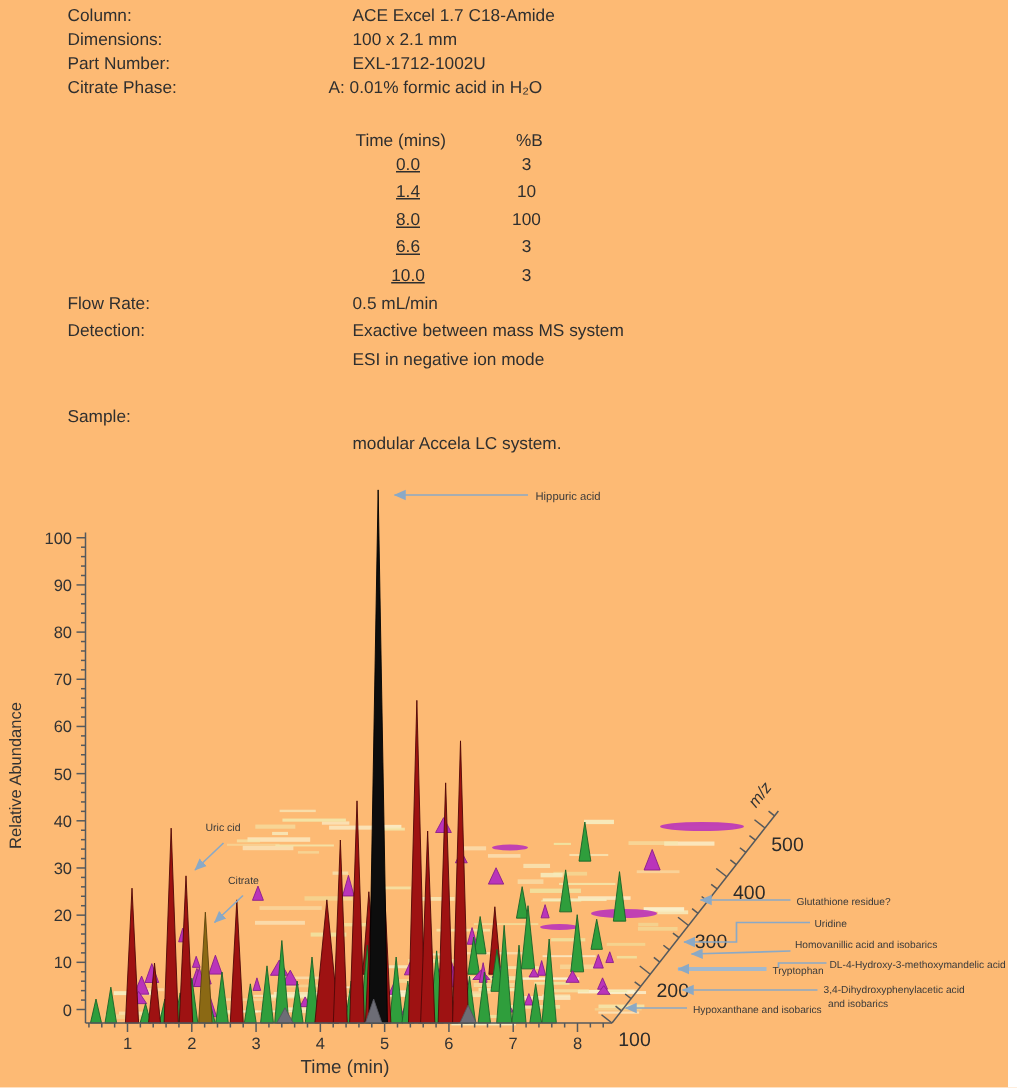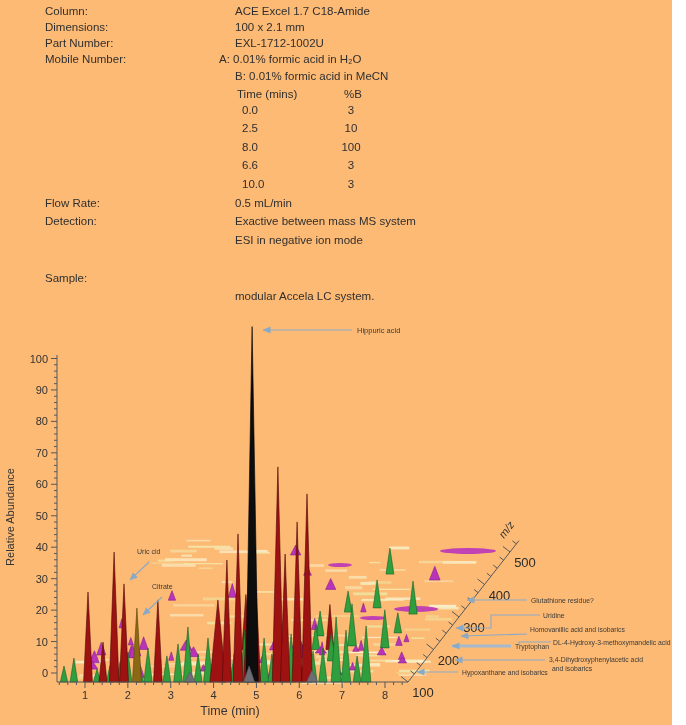--- a/index.html
+++ b/index.html
@@ -3,21 +3,21 @@
 <meta charset="utf-8">
 <style>
   html,body{margin:0;padding:0;background:#fff;}
   .page{position:relative;width:672px;height:725px;background:#fdba74;overflow:hidden;
         font-family:"Liberation Sans", sans-serif;color:#2f2f2f;}
   .tl{position:absolute;font-size:11.5px;line-height:14px;white-space:nowrap;}
   .bold{font-weight:normal;}
   .it{font-style:italic;}
   .gr-rows{position:absolute;left:242px;top:104px;}
   .gr-row{display:flex;height:18.4px;font-size:11.5px;}
-  .gr-t{width:60px;}
+  .gr-t{width:60px;text-align:center;text-decoration:underline;}
   .gr-sp{width:29px;}
   .gr-b{width:40px;text-align:center;}
   .chart-wrap{position:absolute;left:0;top:315px;width:686px;height:410px;}
   svg text{font-family:"Liberation Sans", sans-serif;}
   .axis-line{stroke:#55595c;stroke-width:1;fill:none;}
   .tick{stroke:#55595c;stroke-width:1;}
   .tick-label{fill:#333;font-size:11px;}
   .mz-label{fill:#2b2b2b;font-size:13px;}
   .ann-text{fill:#3a3a3a;}
   .ann-line{stroke:#8aa9c6;stroke-width:1.1;fill:none;}
@@ -27,34 +27,33 @@
 <body>
 
 <div class="page">
 
   <div class="tl" style="left:45px;top:4px">Column:</div>
   <div class="tl" style="left:235px;top:4px">ACE Excel 1.7 C18-Amide</div>
   <div class="tl" style="left:45px;top:20px">Dimensions:</div>
   <div class="tl" style="left:235px;top:20px">100 x 2.1 mm</div>
   <div class="tl" style="left:45px;top:36px">Part Number:</div>
   <div class="tl" style="left:235px;top:36px">EXL-1712-1002U</div>
-  <div class="tl" style="left:45px;top:52px">Mobile Number:</div>
+  <div class="tl" style="left:45px;top:52px">Citrate Phase:</div>
   <div class="tl" style="left:219px;top:52px">A: 0.01% formic acid in H₂O</div>
-  <div class="tl" style="left:235px;top:69px">B: 0.01% formic acid in MeCN</div>
 
   <div class="tl bold" style="left:237px;top:87px">Time (mins)</div>
   <div class="tl bold" style="left:344px;top:87px">%B</div>
   <div class="gr-rows">
       <div class="gr-row">
         <span class="gr-t">0.0</span>
         <span class="gr-sp"></span>
         <span class="gr-b">3</span>
       </div>
       <div class="gr-row">
-        <span class="gr-t">2.5</span>
+        <span class="gr-t">1.4</span>
         <span class="gr-sp"></span>
         <span class="gr-b">10</span>
       </div>
       <div class="gr-row">
         <span class="gr-t">8.0</span>
         <span class="gr-sp"></span>
         <span class="gr-b">100</span>
       </div>
       <div class="gr-row">
         <span class="gr-t">6.6</span>

